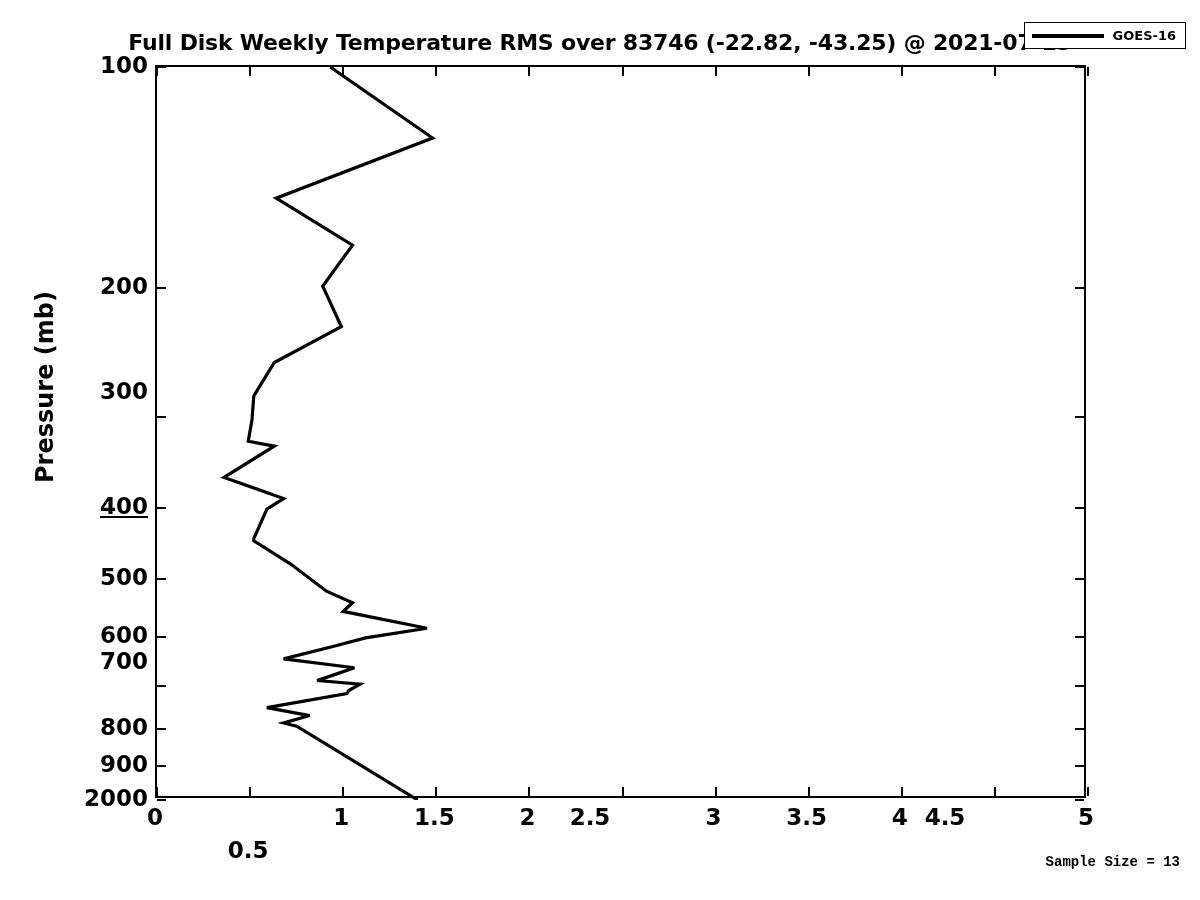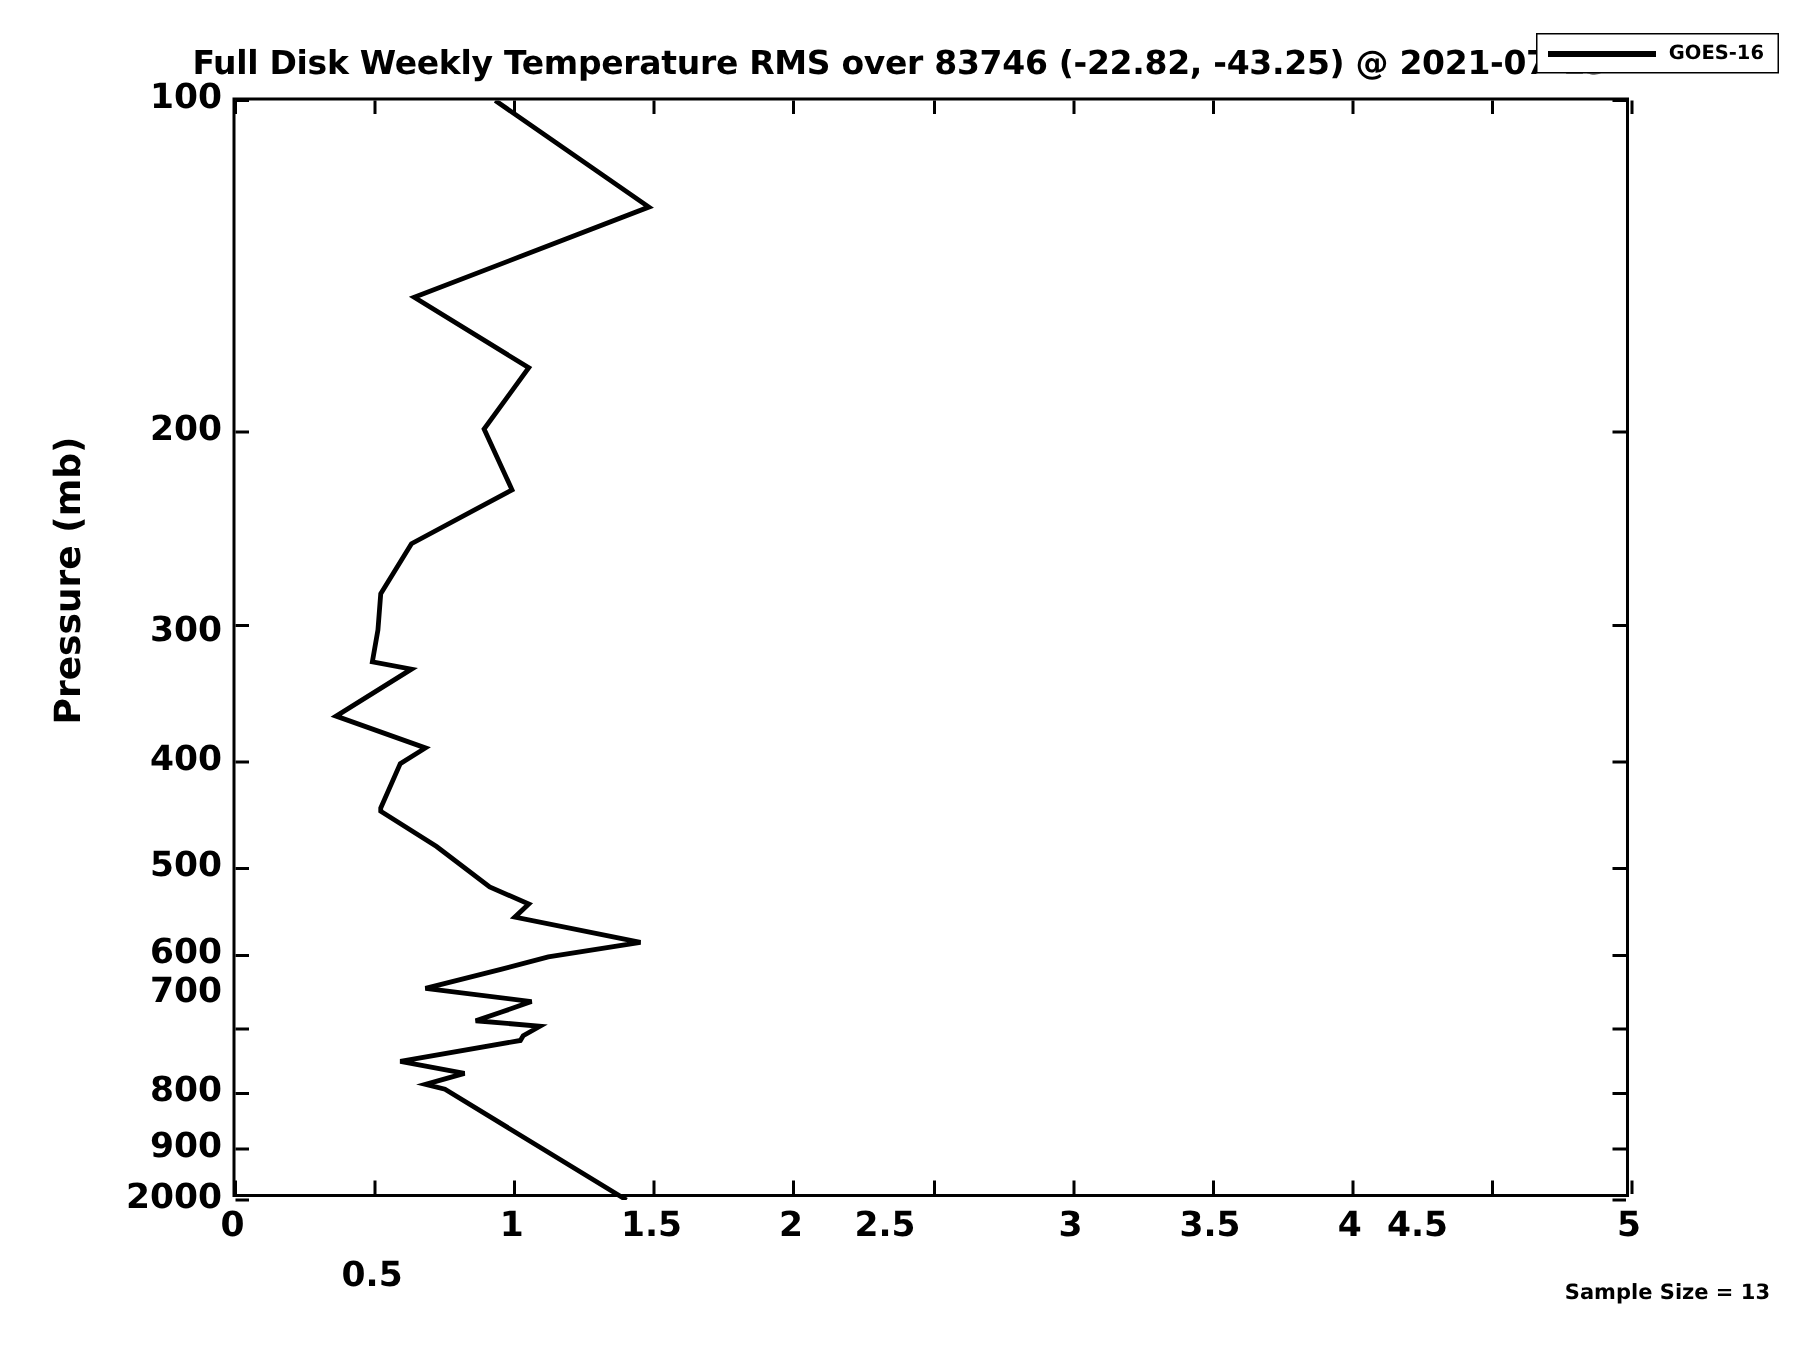--- a/index.html
+++ b/index.html
@@ -62,21 +62,21 @@
     border:1.5px solid #000; background:#fff;
     padding:5px 9px 5px 7px;
     display:flex; align-items:center; gap:9px;
   }
   #legend-swatch{display:block;width:72px;height:0;border-top:4px solid #000;}
   #legend-label{font-size:13px;font-weight:bold;color:#000;white-space:nowrap;text-align:center;}
 
   
   #sample-size{
     position:absolute; right:20px; bottom:30px;
-    font-size:14px; font-weight:bold; color:#000; white-space:nowrap;
+    font-size:14px; font-weight:bold; color:#000; white-space:nowrap;font-family:Liberation Mono, monospace;
   }
 </style>
 </head>
 <body>
 
 <div id="stage">
 
   <div id="chart-title">Full Disk Weekly Temperature RMS over 83746 (-22.82, -43.25) @ 2021-07-13</div>
 
   <div id="y-axis-title">Pressure (mb)</div>
@@ -143,21 +143,21 @@
     <div class="xlab" style="left: 434.3px;">1.5</div>
     <div class="xlab" style="left: 527.4px;">2</div>
     <div class="xlab" style="left: 590px;">2.5</div>
     <div class="xlab" style="left: 713.6px;">3</div>
     <div class="xlab" style="left: 806.7px;">3.5</div>
     <div class="xlab" style="left: 899.8px;">4</div>
     <div class="xlab" style="left: 945px;">4.5</div>
     <div class="xlab" style="left: 1086px;">5</div>
     <div class="ylab" style="top: 65px;">100</div>
     <div class="ylab" style="top: 285.655px;">200</div>
-    <div class="ylab" style="top: 420px; text-align: right;">300</div>
-    <div class="ylab" style="top: 506.31px;">400</div>
+    <div class="ylab" style="top: 391px; text-align: right;">300</div>
+    <div class="ylab" style="top: 506.31px; text-decoration: underline;">400</div>
     <div class="ylab" style="top: 577.345px;">500</div>
     <div class="ylab" style="top: 635.385px;">600</div>
     <div class="ylab" style="top: 661px;">700</div>
     <div class="ylab" style="top: 726.965px;">800</div>
     <div class="ylab" style="top: 764.46px;">900</div>
     <div class="ylab" style="top: 798px;">2000</div>
   </div>
 
 </body></html>

